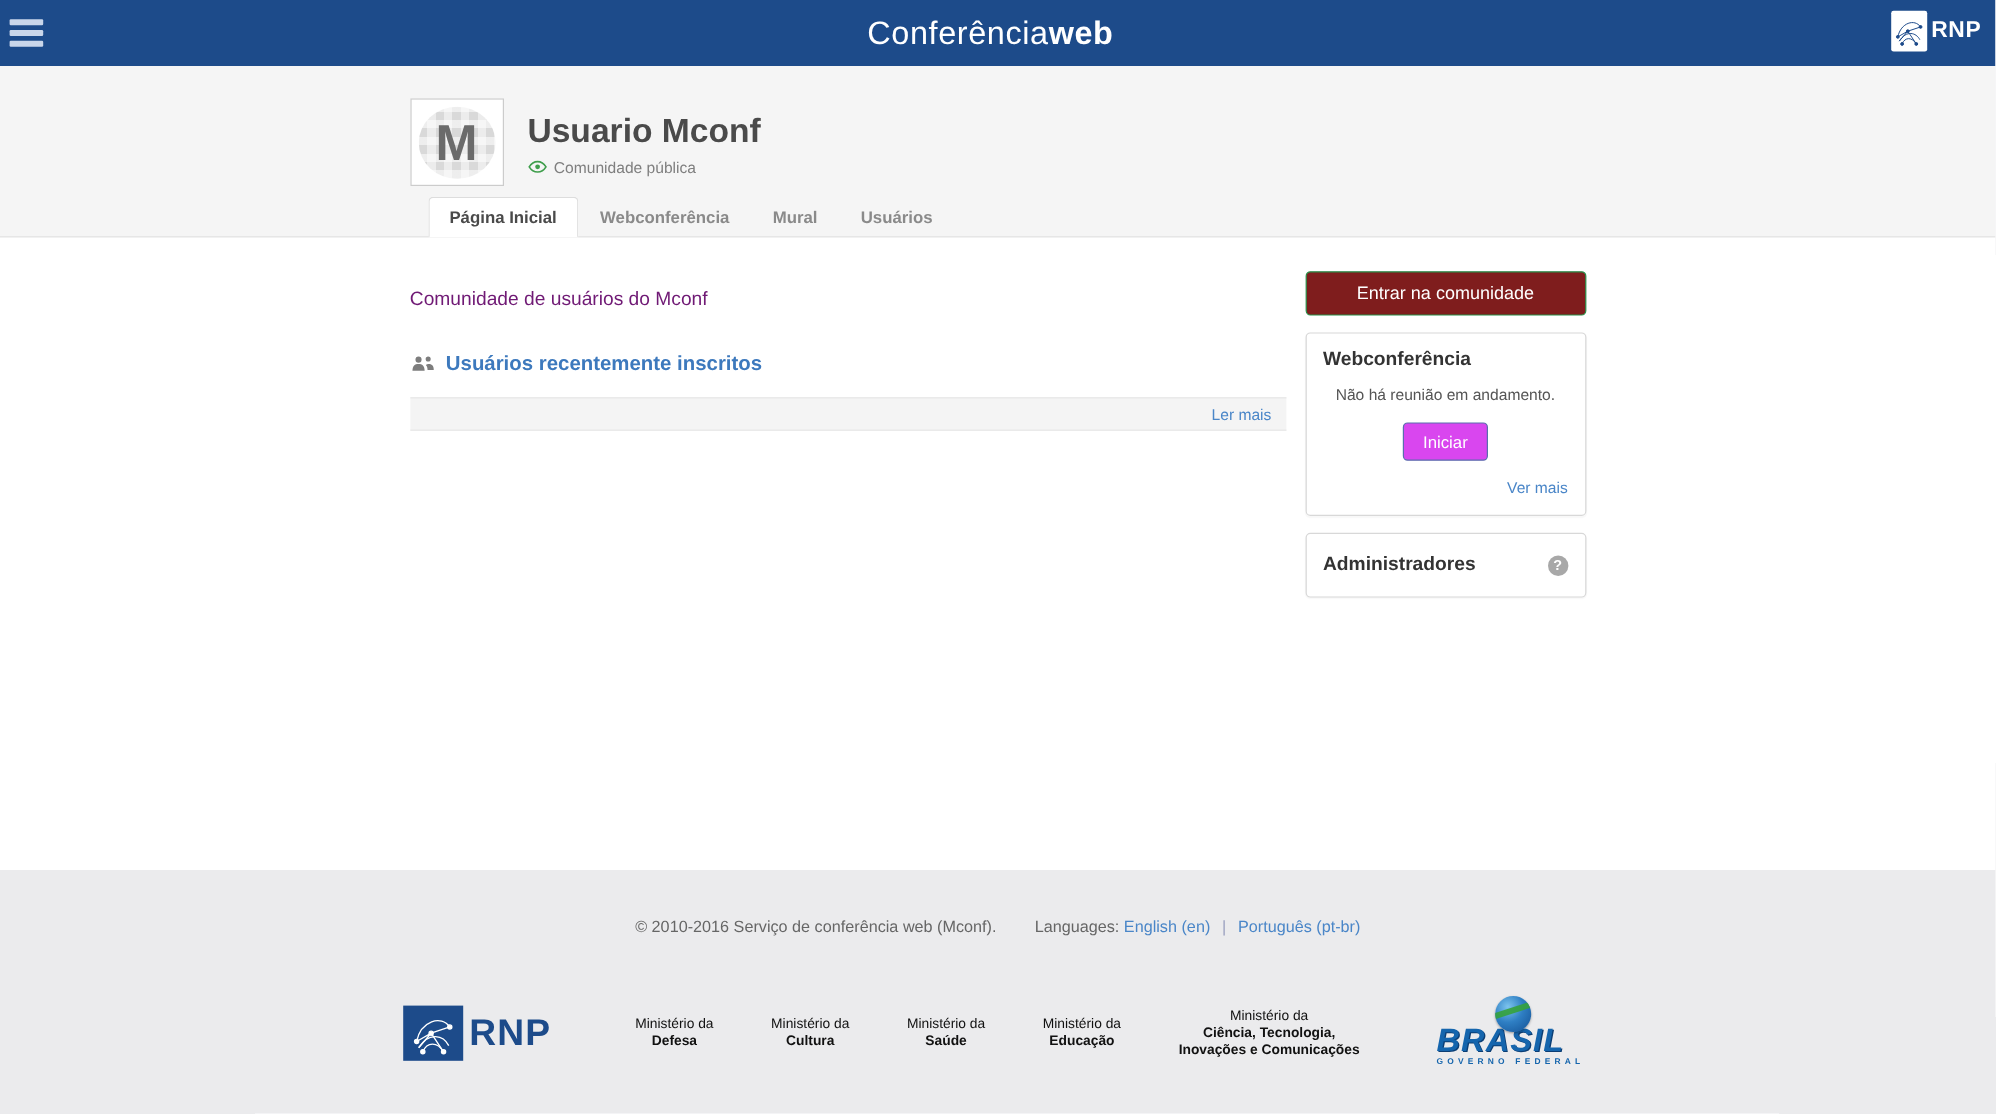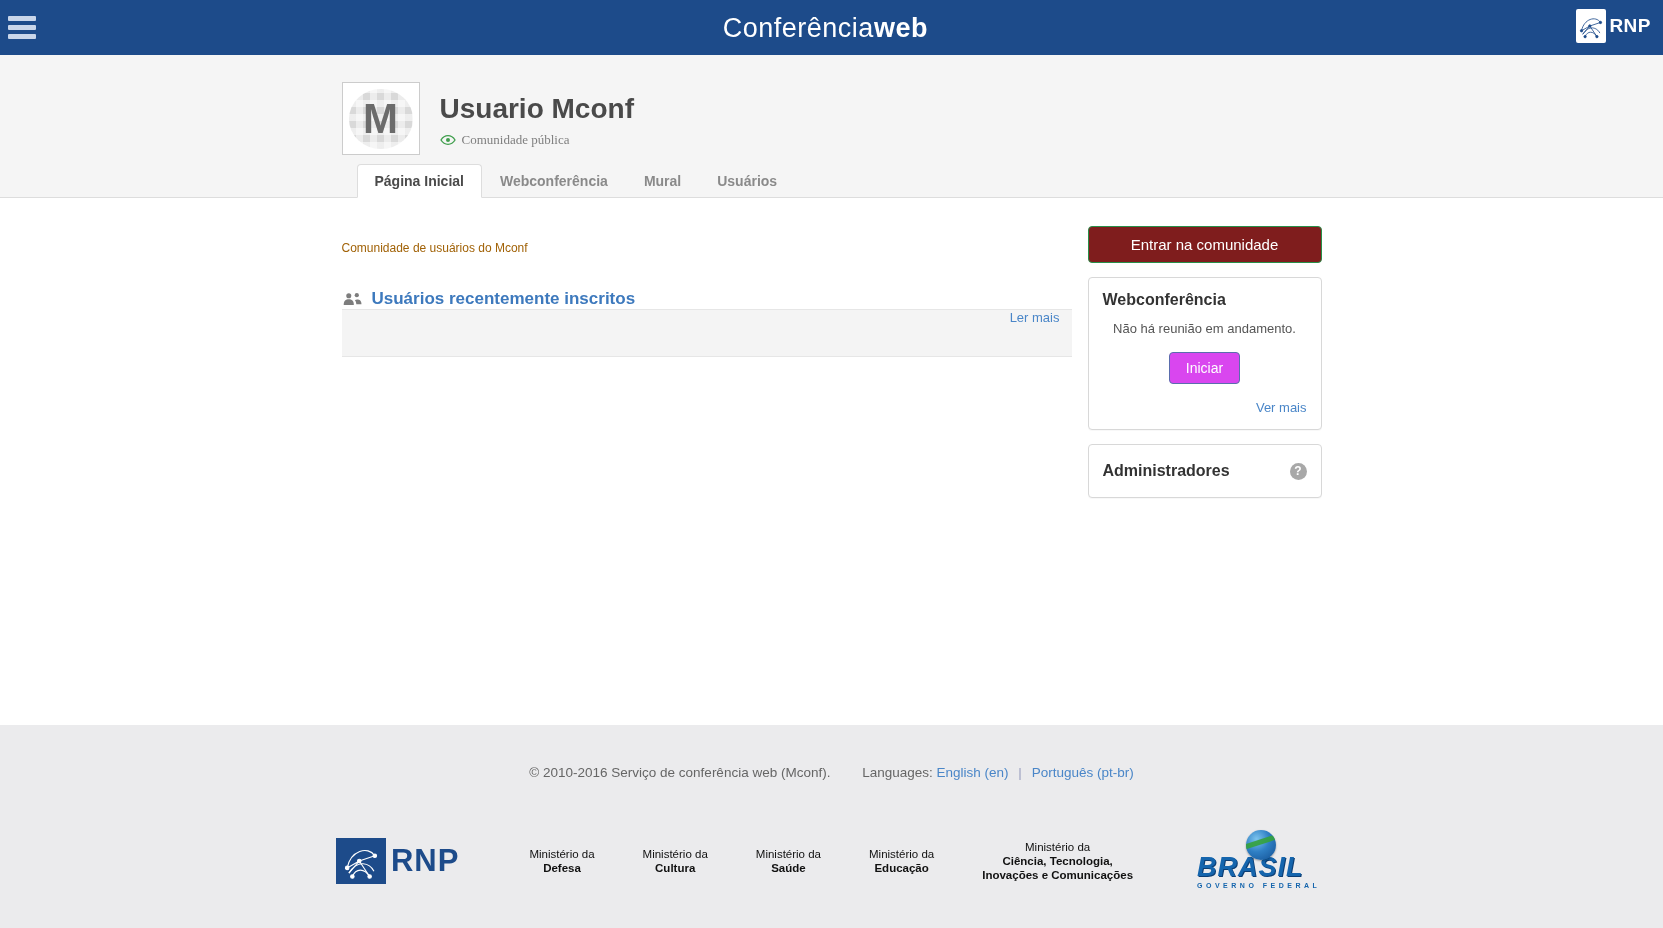--- a/index.html
+++ b/index.html
@@ -41,46 +41,46 @@
   .avatar-img {
     width:64px; height:60px; border-radius:50%;
     background:
       repeating-linear-gradient(0deg, rgba(255,255,255,.55) 0 7px, rgba(0,0,0,0) 7px 14px),
       repeating-linear-gradient(90deg, #d9d9d9 0 7px, #ececec 7px 14px);
     display:flex; align-items:center; justify-content:center;
     color:#6b6b6b; font-weight:700; font-size:42px;
   }
   .profile-info { margin-left:20px; padding-top:2px;margin-top:10px; }
   .profile-name { font-size:28px; font-weight:700; color:#4a4a4a; line-height:1.1; }
-  .visibility { display:flex; align-items:center; margin-top:7px; color:#7f7f7f; font-size:13px;font-family:Liberation Serif, serif; }
+  .visibility { display:flex; align-items:center; margin-top:7px; color:#7f7f7f; font-size:13px; }
   .visibility svg { margin-right:6px; }
 
   .tabs { display:flex; margin-top:9px; padding-left:15px; }
   .tab {
     display:block; padding:8px 17px; font-size:14px; font-weight:700; color:#8a8a8a;
     text-decoration:none; border:1px solid transparent; border-radius:4px 4px 0 0;
     margin-bottom:-1px; cursor:pointer;
   }
   .tab.active { background:#fff; border-color:#ddd; border-bottom-color:#fff; color:#4a4a4a; }
 
   
   .main { height:527px; background:#fff; padding-top:28px; }
   .cols { display:flex; }
   .col-main { flex:1 1 auto; margin-right:16px; }
   .col-side { flex:0 0 234px; }
 
   .desc-title { font-size:18px; font-weight:700; color:#404040; }
-  .desc-text { font-size:12px; color:#a16207; margin-top:15px; }
+  .desc-text { font-size:16px; color:#701a75; margin-top:15px; }
   .recent-title { margin-top:34px; display:flex; align-items:center; }
   .recent-title svg { margin-right:8px; }
   .recent-title span { font-size:17px; font-weight:700; color:#3d79bd; }
   .lermais-bar {
-    height:48px; background:#f4f4f4;
+    margin-top:18px; height:28px; background:#f4f4f4;
     border-top:1px solid #e6e6e6; border-bottom:1px solid #e6e6e6;
-    display:flex; align-items:flex-start; justify-content:flex-end; padding-right:12px;
+    display:flex; align-items:center; justify-content:flex-end; padding-right:12px;
   }
   .link { color:#4a86c8; text-decoration:none; font-size:13px; cursor:pointer; }
 
   .join-btn {
     width:100%; padding:9px 2px; background:#7f1d1d; border:1px solid #288f49; border-radius:4px;
     color:#fff; font-size:15px; font-family:inherit; cursor:pointer;
   }
   .card {
     margin-top:14px; background:#fff; border:1px solid #d8d8d8; border-radius:4px;
     padding:13px 14px; box-shadow:0 1px 1px rgba(0,0,0,.03);

